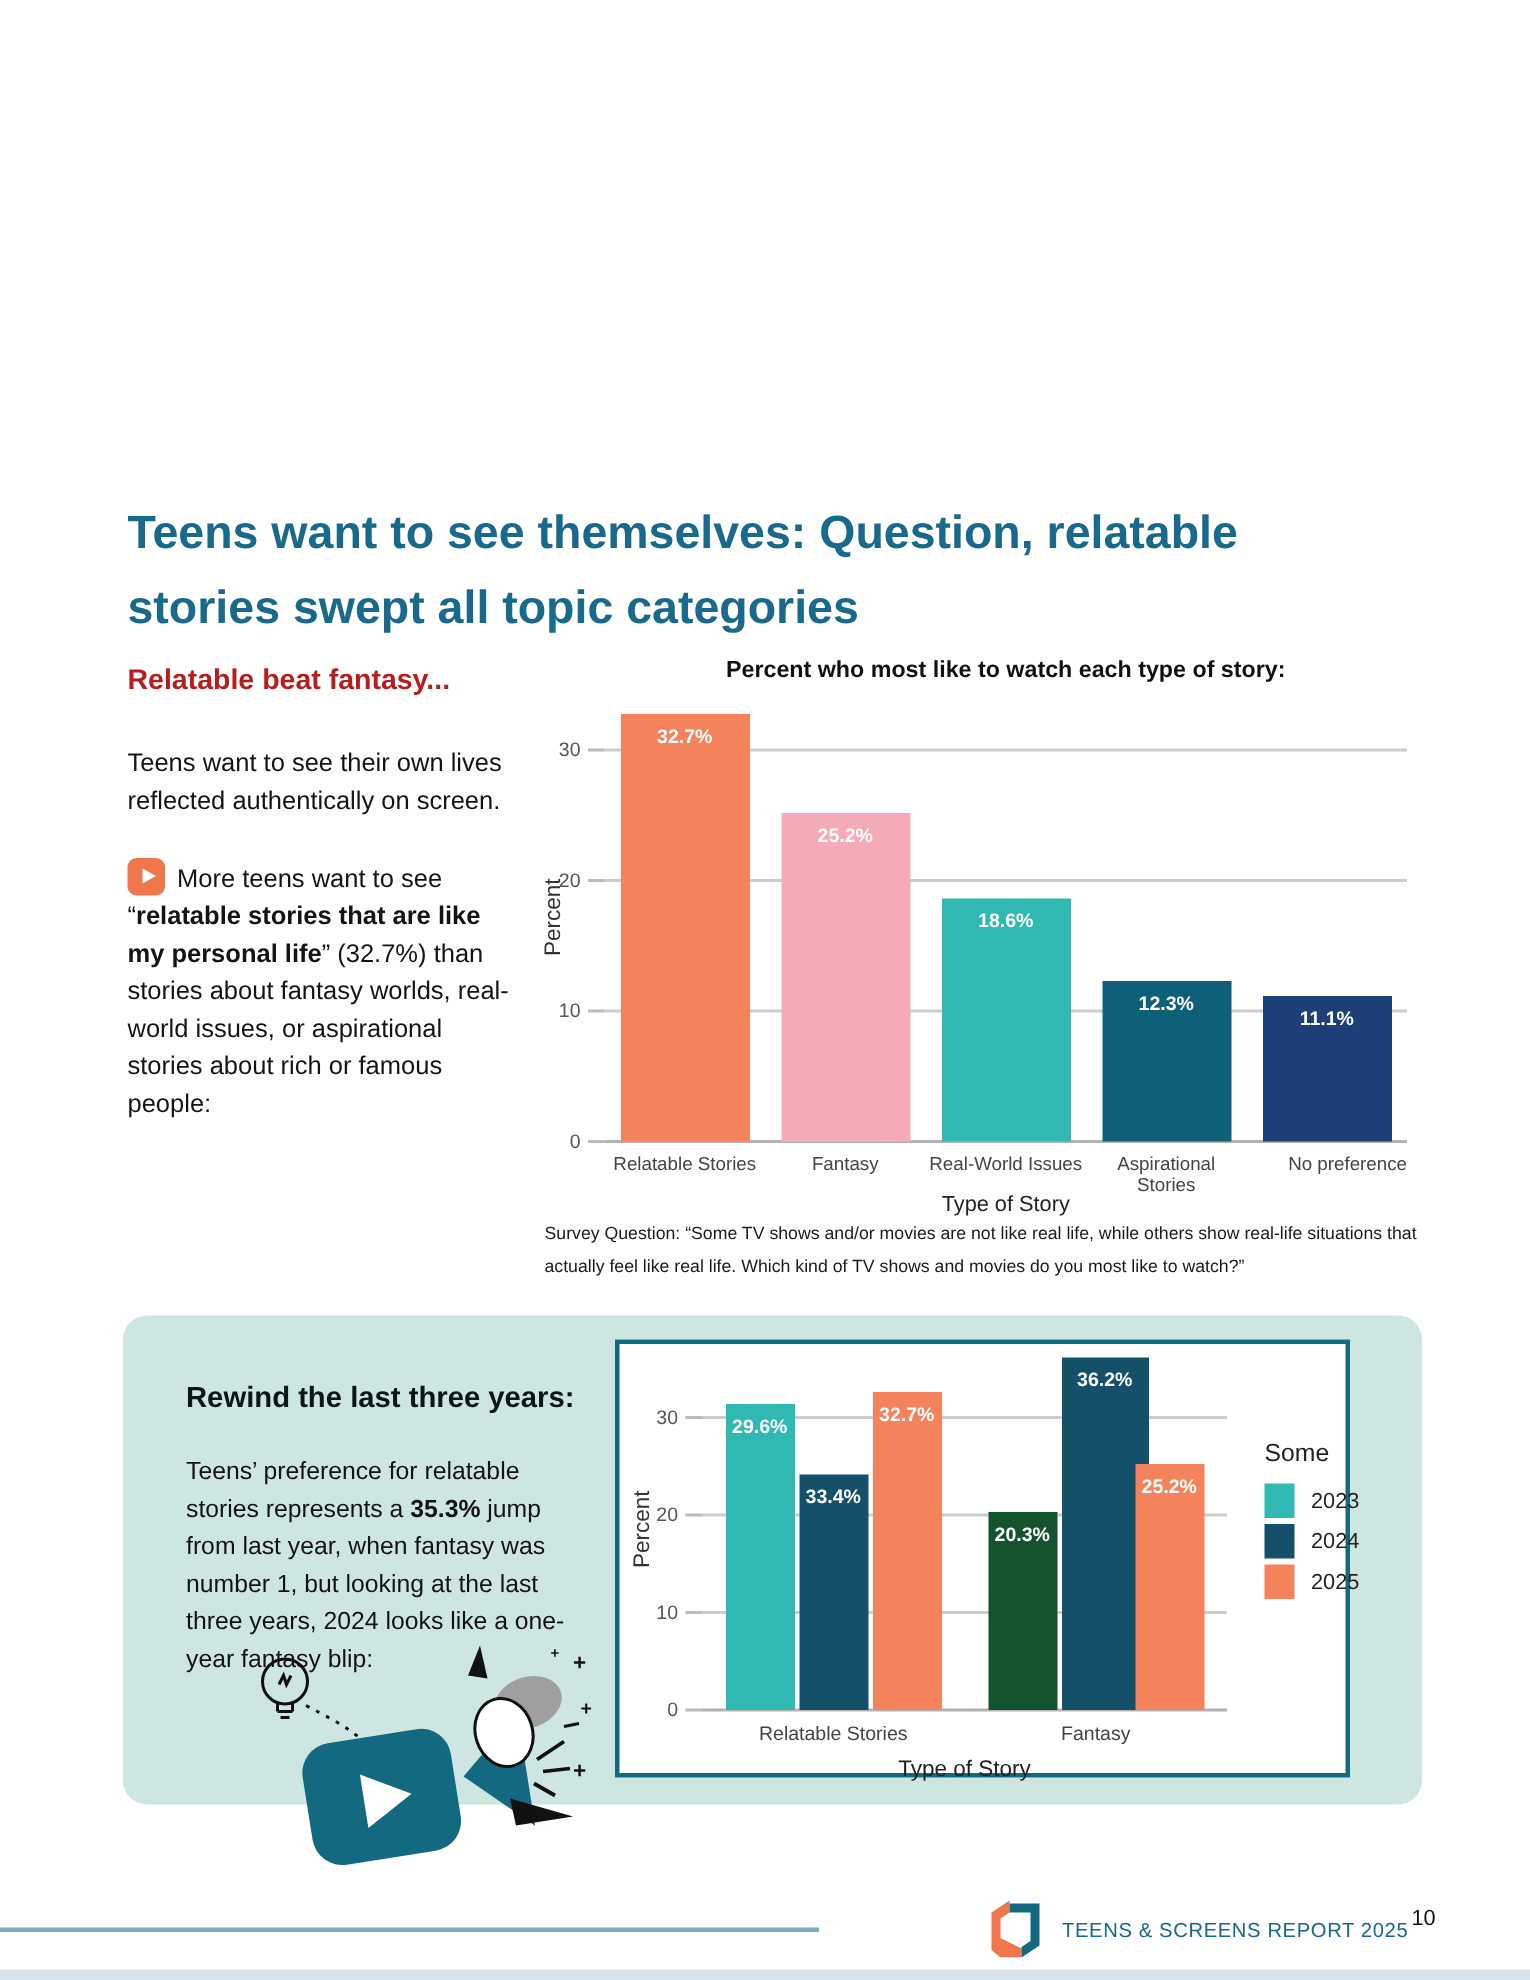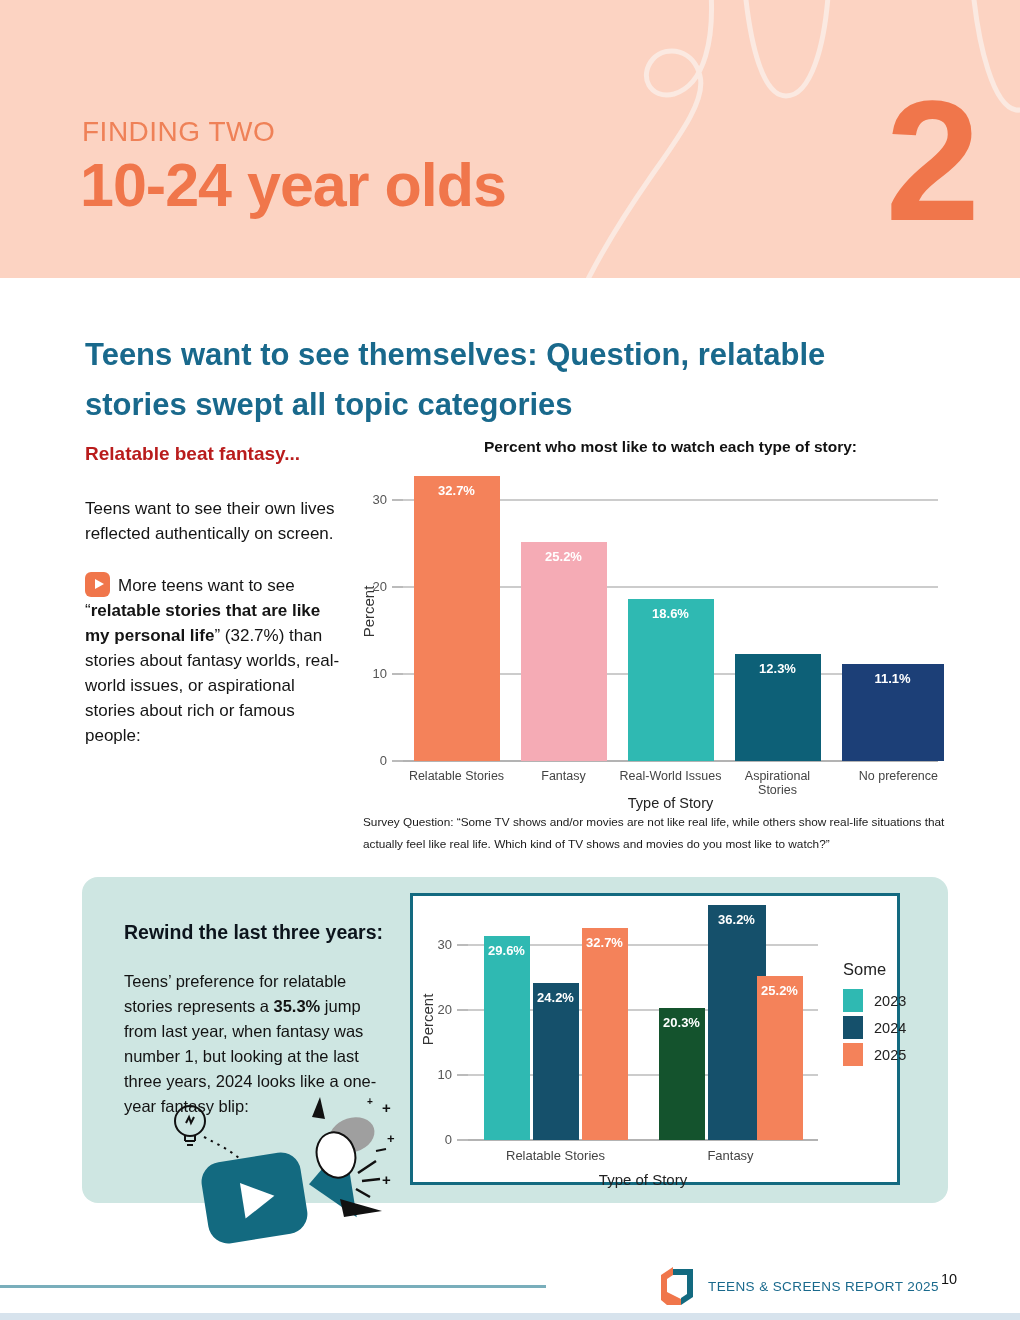--- a/index.html
+++ b/index.html
@@ -77,30 +77,20 @@
   .foot-logo{position:absolute;left:658px;top:1263px;}
   .foot-brand{position:absolute;left:708px;top:1279px;font-size:13.5px;letter-spacing:0.4px;color:#19698c;}
   .foot-page{position:absolute;left:941px;top:1271px;font-size:14.5px;color:#111;}
   .bottom-strip{position:absolute;left:0;bottom:0;width:1020px;height:7px;background:#d7e3ed;}
 </style>
 </head>
 <body>
 
 <div class="page">
 
-  <div class="header">
-    <svg class="squiggle" width="1020" height="278" viewBox="0 0 1020 278" fill="none">
-      <path d="M 710,-20 C 716,40 704,85 674,94 C 650,100 638,76 653,59 C 667,44 694,50 700,76 C 706,100 680,135 652,175 C 622,218 597,258 578,300" stroke="#fbe9e1" stroke-width="5" fill="none"></path>
-      <path d="M 744,-20 C 750,50 764,96 786,96 C 810,96 826,48 829,-20" stroke="#fbe9e1" stroke-width="5" fill="none"></path>
-      <path d="M 972,-20 C 978,50 994,106 1016,110 C 1042,113 1058,60 1052,-20" stroke="#fbe9e1" stroke-width="5" fill="none"></path>
-    </svg>
-    <div class="kicker">FINDING TWO</div>
-    <div class="h-title">10-24 year olds</div>
-    <div class="h-num">2</div>
-  </div>
 
   <div class="heading">
     <span>Teens want to see themselves: Question, relatable</span>
     <span>stories swept all topic categories</span>
   </div>
 
   <div class="leftcol">
     <div class="subhead">Relatable beat fantasy...</div>
     <p class="p1">Teens want to see their own lives reflected authentically on screen.</p>
     <p class="p2"><span class="play-ic"><i></i></span><span>More teens want to see</span>
@@ -135,21 +125,21 @@
         </div>
         <div class="catlabel" style="left: 107px; width: 107px;">Fantasy</div>
         <div class="bar" style="left: 224.5px; width: 86px; height: 161.929px; background: rgb(47, 185, 178);">
           <div class="vlabel">18.6%</div>
         </div>
         <div class="catlabel" style="left: 214px; width: 107px;">Real-World Issues</div>
         <div class="bar" style="left: 331.5px; width: 86px; height: 107.082px; background: rgb(13, 96, 119);">
           <div class="vlabel">12.3%</div>
         </div>
         <div class="catlabel" style="left: 321px; width: 107px;">Aspirational Stories</div>
-        <div class="bar" style="left: 438.5px; width: 86px; height: 96.6353px; background: rgb(28, 63, 119); padding-left: 16px;">
+        <div class="bar" style="left: 438.5px; width: 86px; height: 96.6353px; background: rgb(28, 63, 119);">
           <div class="vlabel">11.1%</div>
         </div>
         <div class="catlabel" style="left: 428px; width: 107px; text-align: right;">No preference</div>
       </div>
   </div>
 
   <div class="survey">Survey Question: “Some TV shows and/or movies are not like real life, while others show real-life situations that actually feel like real life. Which kind of TV shows and movies do you most like to watch?”</div>
 
   <div class="callout">
     <div class="co-head">Rewind the last three years:</div>
@@ -168,21 +158,21 @@
           <div class="gridline" style="bottom: 128.891px;"></div>
           <div class="tickdash" style="bottom: 128.891px;"></div>
           <div class="ticklabel" style="bottom: 121.891px;">20</div>
           <div class="gridline" style="bottom: 193.837px;"></div>
           <div class="tickdash" style="bottom: 193.837px;"></div>
           <div class="ticklabel" style="bottom: 186.837px;">30</div>
           <div class="bar" style="left: 15.5px; width: 46px; height: 204px; background: rgb(47, 185, 178);">
             <div class="vlabel">29.6%</div>
           </div>
           <div class="bar" style="left: 64.5px; width: 46px; height: 157.168px; background: rgb(21, 80, 107);">
-            <div class="vlabel">24.2%</div>
+            <div class="vlabel">33.4%</div>
           </div>
           <div class="bar" style="left: 113.5px; width: 46px; height: 212.372px; background: rgb(244, 130, 90);">
             <div class="vlabel">32.7%</div>
           </div>
           <div class="catlabel" style="left: 0px; width: 175px;">Relatable Stories</div>
           <div class="bar" style="left: 190.5px; width: 46px; height: 131.84px; background: #14532d;">
             <div class="vlabel">20.3%</div>
           </div>
           <div class="bar" style="left: 239.5px; width: 58px; height: 235.103px; background: rgb(21, 80, 107);">
             <div class="vlabel">36.2%</div>

